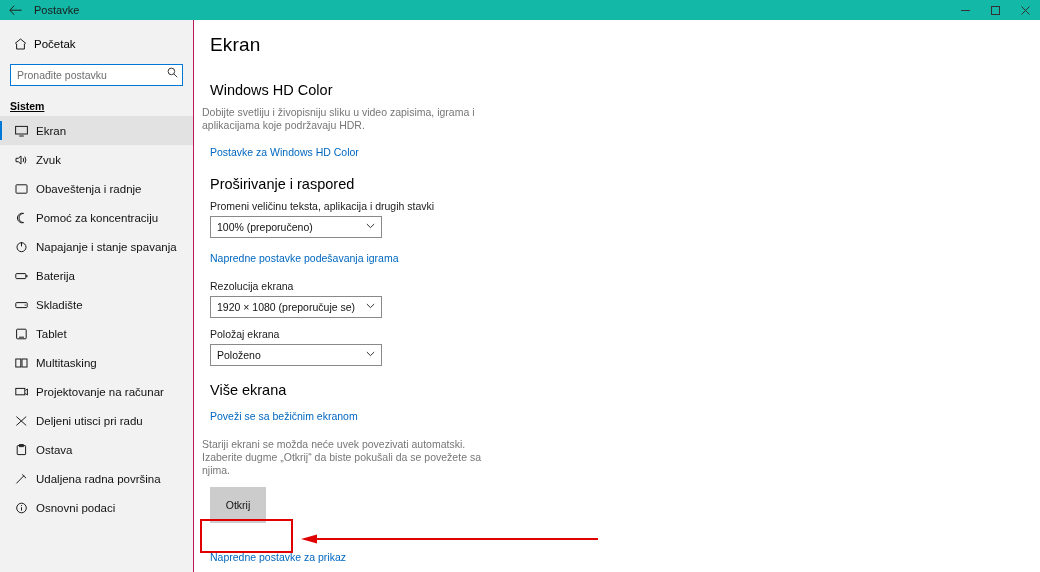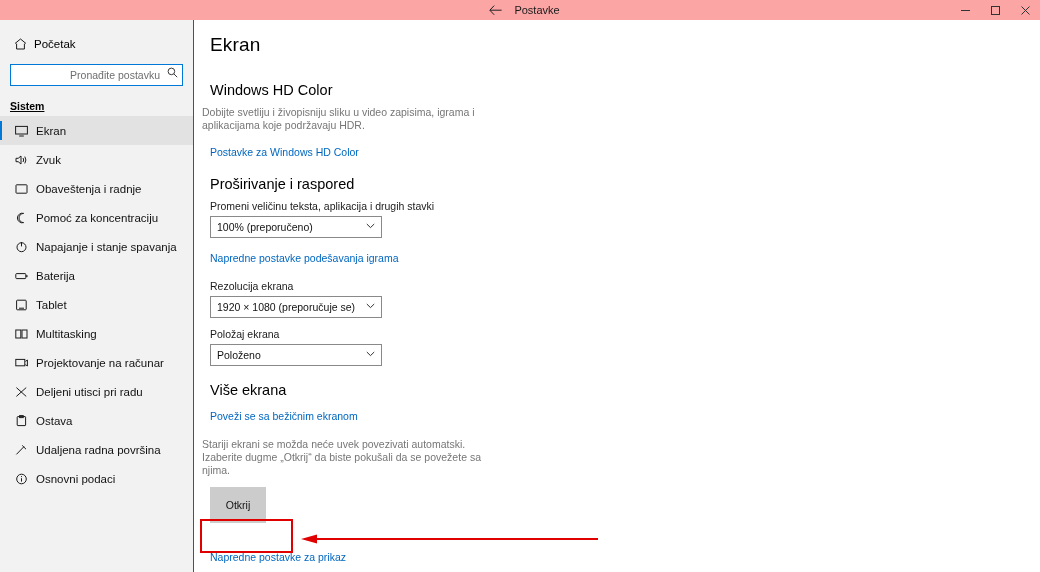--- a/index.html
+++ b/index.html
@@ -16,24 +16,23 @@
     width: 1040px;
     height: 572px;
     background: #ffffff;
   }
 
   
   .titlebar {
     position: absolute;
     top: 0; left: 0;
     width: 1040px; height: 20px;
-    background: #fca5a5;
+    background: #14b8a6;
     display: flex;
     align-items: center;
-    justify-content: center;
   }
   .back-arrow {
     width: 30px; height: 20px;
     display: flex; align-items: center; justify-content: center;
     color: #202020;
     font-size: 13px;
     line-height: 1;
   }
   .titlebar-title {
     font-size: 11px;
@@ -78,21 +77,20 @@
   }
   .search-input {
     width: 100%; height: 22px;
     border: 1px solid #0078d7;
     background: #ffffff;
     font-size: 10.5px;
     padding: 0 22px 0 6px;
     color: #000;
     font-family: "Liberation Sans", sans-serif;
     outline: none;
-    text-align: right;
   }
   .search-input::placeholder { color: #6e6e6e; }
   .search-icon {
     position: absolute;
     right: 5px; top: 3px;
     font-size: 11px;
     color: #3a3a3a;
   }
   .section-label {
     font-size: 10.5px;
@@ -335,20 +333,29 @@
     <div class="nav-item">
       <span class="ico">
         <svg width="13" height="12" viewBox="0 0 13 12">
             <rect x="0.8" y="3.6" width="10" height="5" rx="0.8" fill="none" stroke="#1b1b1b" stroke-width="1"></rect>
             <rect x="11.2" y="5.1" width="1.3" height="2" fill="#1b1b1b"></rect>
           </svg>
       </span>
       <span class="nav-label">Baterija</span>
     </div>
 
+    <div class="nav-item">
+      <span class="ico">
+        <svg width="13" height="12" viewBox="0 0 13 12">
+            <rect x="0.8" y="3.6" width="11.4" height="5" rx="0.8" fill="none" stroke="#1b1b1b" stroke-width="1"></rect>
+            <circle cx="10.2" cy="6.1" r="0.7" fill="#1b1b1b"></circle>
+          </svg>
+      </span>
+      <span class="nav-label">Skladište</span>
+    </div>
 
     <div class="nav-item">
       <span class="ico">
         <svg width="13" height="12" viewBox="0 0 13 12">
             <rect x="1.6" y="1.2" width="9.6" height="9.6" rx="0.8" fill="none" stroke="#1b1b1b" stroke-width="1"></rect>
             <path d="M4 9.2 H9" stroke="#1b1b1b" stroke-width="1"></path>
           </svg>
       </span>
       <span class="nav-label">Tablet</span>
     </div>

